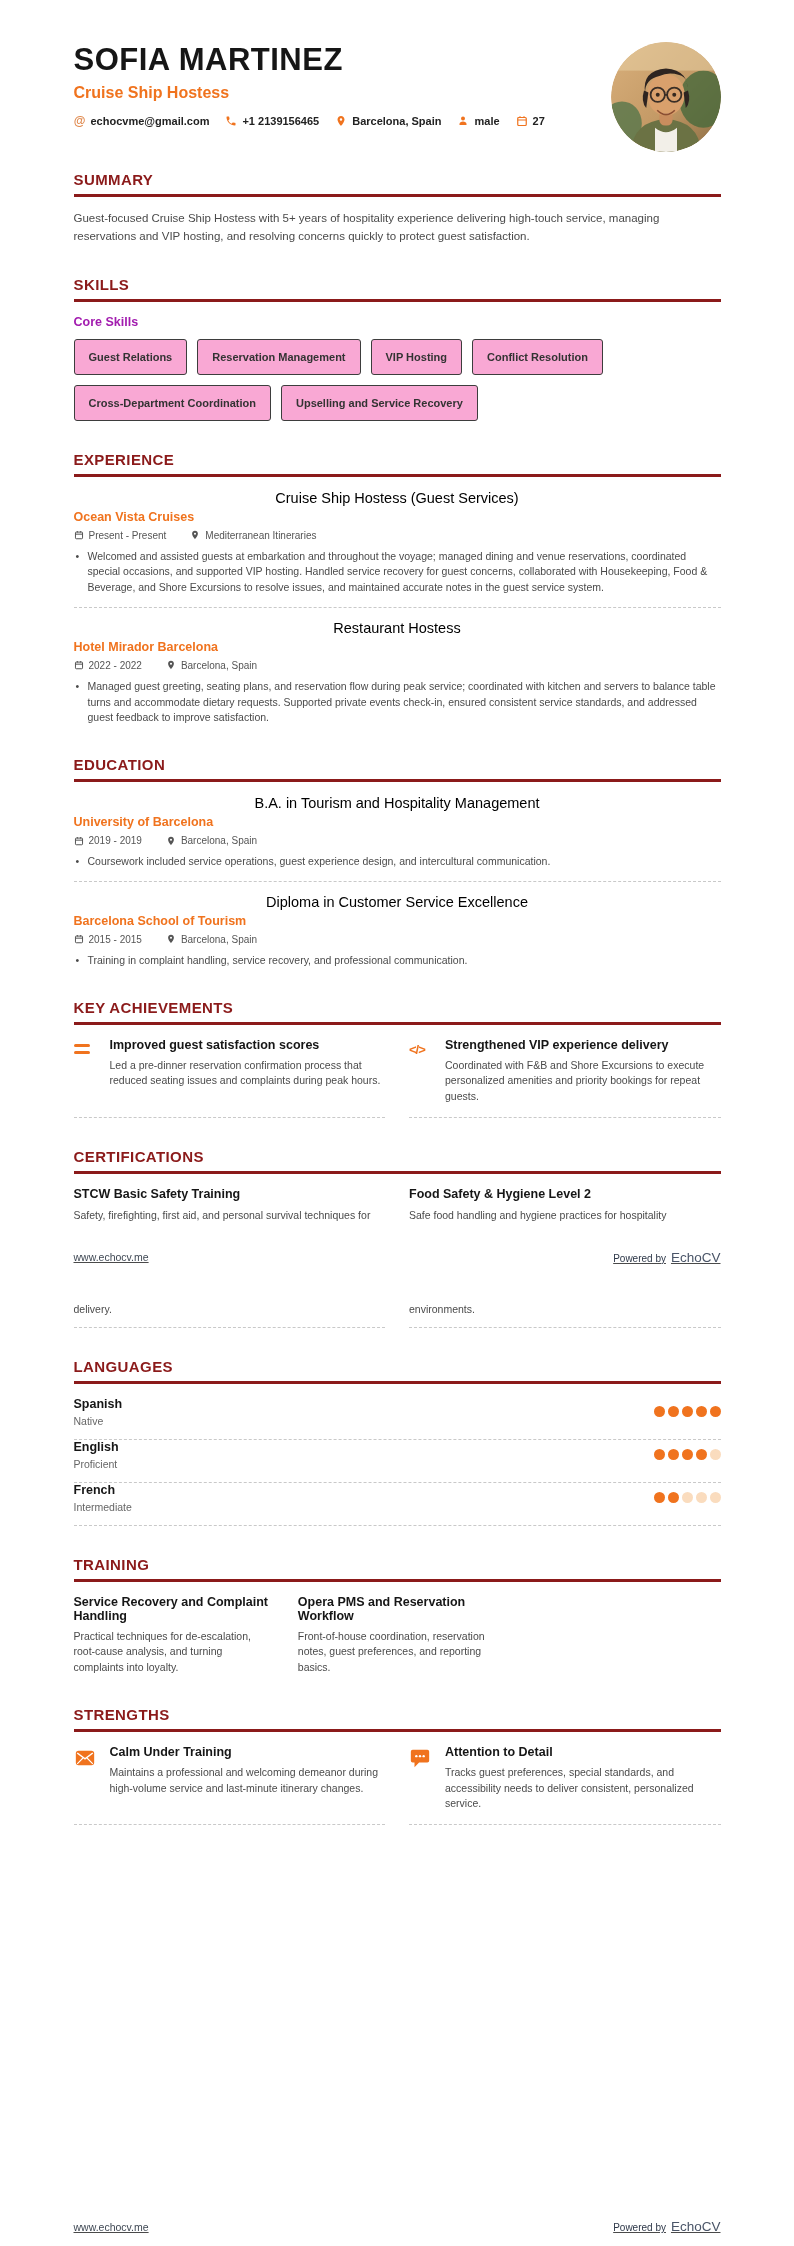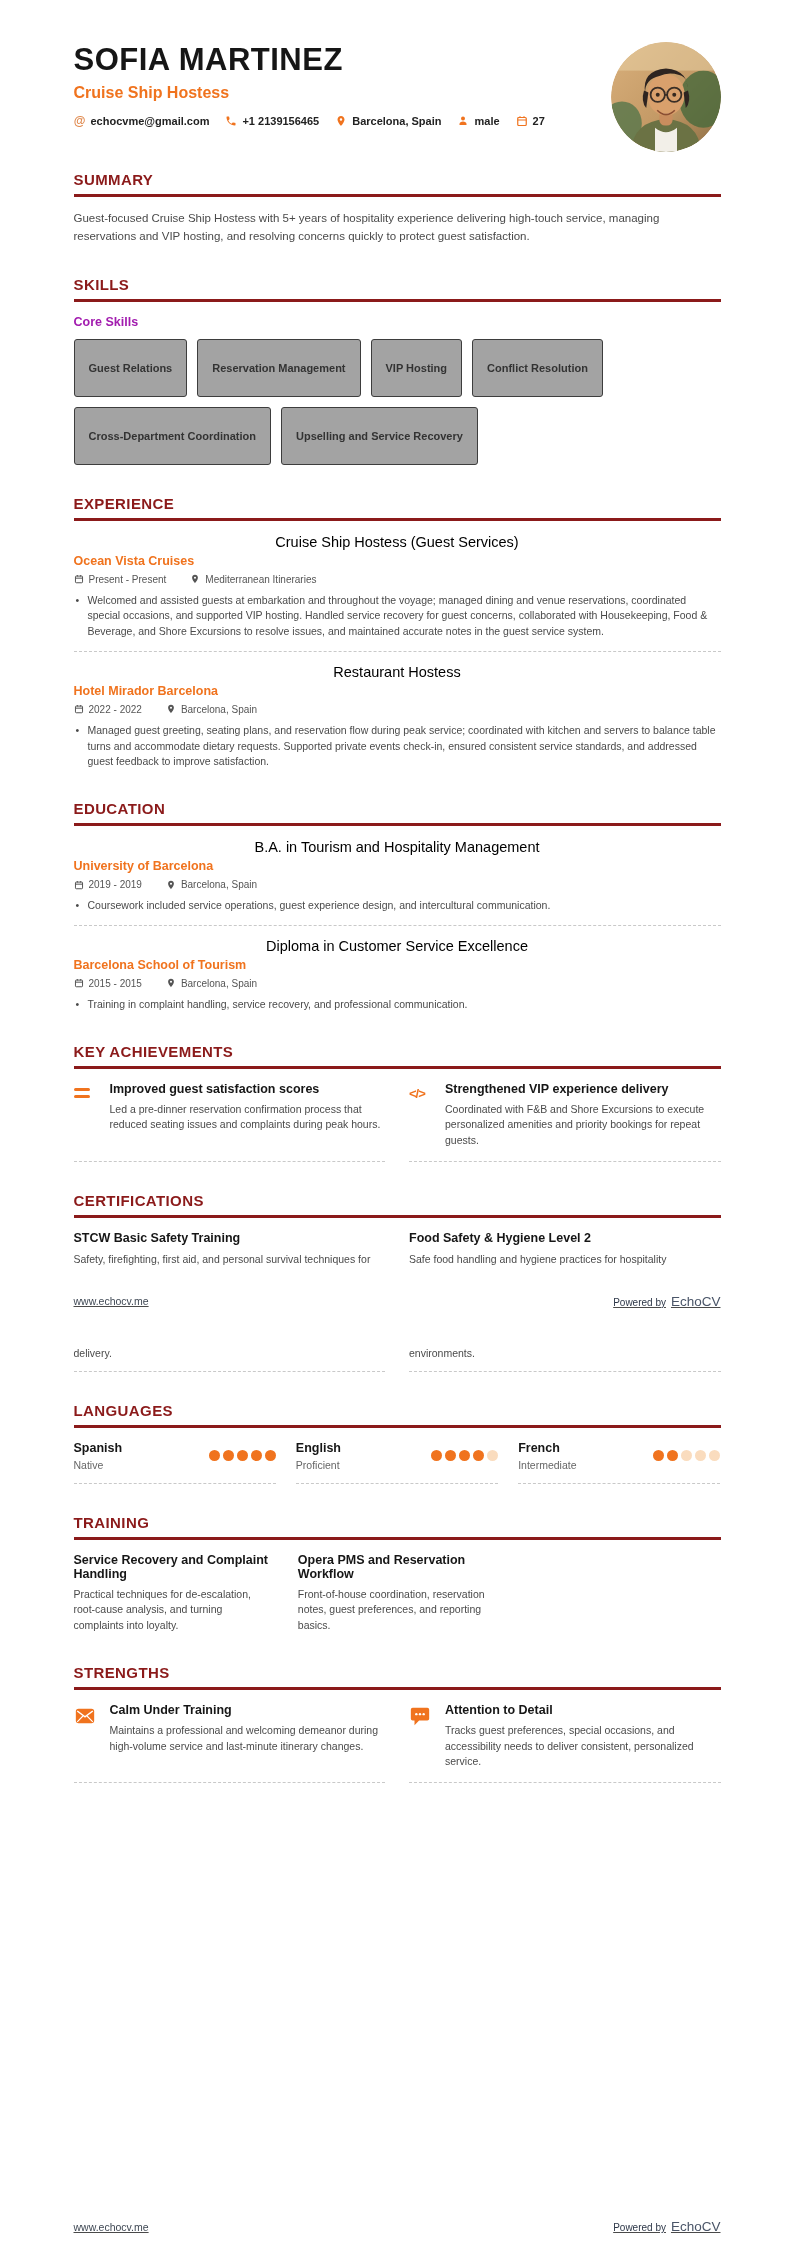--- a/index.html
+++ b/index.html
@@ -35,22 +35,22 @@
     font-size: 15px; font-weight: 800; letter-spacing: 0.4px;
     color: #8b1a1a; text-transform: uppercase;
     border-bottom: 3px solid #8b1a1a; padding-bottom: 6px;
   }
   .section-body { margin-top: 13px; }
   .para { font-size: 11.5px; line-height: 1.55; color: #4a4a4a; }
   
   .group-label { font-size: 12.5px; font-weight: 700; color: #a21caf; margin-bottom: 10px; }
   .chips { display: flex; flex-wrap: wrap; gap: 10px; }
   .chip {
-    border: 1.5px solid #3d3d3d; border-radius: 3px; background: #a3a3a3;
-    padding: 22px 14px; font-size: 11px; font-weight: 700; color: #333;
+    border: 1.5px solid #3d3d3d; border-radius: 3px; background: #f9a8d4;
+    padding: 11px 14px; font-size: 11px; font-weight: 700; color: #333;
   }
   
   .entry-title { font-size: 14.5px; font-weight: 400; color: #000000; text-align: center; }
   .entry-org { font-size: 12.5px; font-weight: 700; color: #f0731e; margin-top: 4px; }
   .entry-meta { display: flex; gap: 24px; margin-top: 6px; align-items: center; }
   .meta-item { display: flex; align-items: center; gap: 5px; font-size: 10px; color: #555; }
   .m-icon { width: 10px; height: 10px; color: #555; flex: 0 0 auto; }
   .m-icon svg { width: 10px; height: 10px; display: block; }
   .bullet { margin-top: 8px; font-size: 10.5px; line-height: 1.5; color: #4a4a4a; padding-left: 14px; position: relative; }
   .bullet::before { content: "•"; position: absolute; left: 2px; color: #4a4a4a; }
@@ -70,21 +70,21 @@
   .cont-row { display: grid; grid-template-columns: 1fr 1fr; column-gap: 24px; margin-top: 38px; }
   .cont-cell { font-size: 10.5px; color: #4a4a4a; padding-bottom: 12px; border-bottom: 1px dashed #c9c9c9; }
   
   .page-footer { display: flex; justify-content: space-between; align-items: center; text-decoration: underline; }
   .footer-flow { margin-top: 26px; }
   .footer-abs { position: absolute; left: 28px; right: 28px; bottom: 12px; }
   .footer-site { font-size: 10.5px; color: #3f4854; }
   .footer-powered { font-size: 10px; color: #2d3748; display: flex; align-items: baseline; gap: 5px; }
   .footer-brand { font-size: 13.5px; color: #4a5568; }
   
-  .lang-grid { display: grid; grid-template-columns: 1fr 1fr 1fr; column-gap: 20px; }
+  .lang-grid { display: grid; grid-template-columns: 1fr; column-gap: 20px; }
   .lang-item { display: flex; justify-content: space-between; align-items: center; padding-bottom: 12px; border-bottom: 1px dashed #c9c9c9; }
   .lang-name { font-size: 12.5px; font-weight: 800; color: #161616; }
   .lang-level { font-size: 10.5px; color: #666; margin-top: 4px; }
   .dots { display: flex; gap: 3px; }
   .dot { width: 11px; height: 11px; border-radius: 50%; background: #fadcbe; }
   .dot.filled { background: #f0731e; }
   
   .train-grid { display: grid; grid-template-columns: 1fr 1fr 1fr; column-gap: 26px; }
   
   .str-icon svg { width: 22px; height: 22px; }
@@ -438,21 +438,21 @@
         <span class="ach-icon str-icon">
           <svg viewBox="0 0 24 24">
               <path d="M4 3h16a2 2 0 0 1 2 2v10a2 2 0 0 1-2 2h-9l-5 5v-5H4a2 2 0 0 1-2-2V5a2 2 0 0 1 2-2z" fill="#f0731e"></path>
               <circle cx="8" cy="10" r="1.3" fill="#fff"></circle>
               <circle cx="12" cy="10" r="1.3" fill="#fff"></circle>
               <circle cx="16" cy="10" r="1.3" fill="#fff"></circle>
             </svg>
         </span>
         <span>
           <div class="item-title">Attention to Detail</div>
-          <div class="item-desc">Tracks guest preferences, special occasions, and accessibility needs to deliver consistent, personalized service.</div>
+          <div class="item-desc">Tracks guest preferences, special standards, and accessibility needs to deliver consistent, personalized service.</div>
         </span>
       </div>
     </div>
   </div>
 
   <div class="page-footer footer-abs">
     <span class="footer-site">www.echocv.me</span>
     <span class="footer-powered">
       <span>Powered by</span>
       <span class="footer-brand">EchoCV</span>

